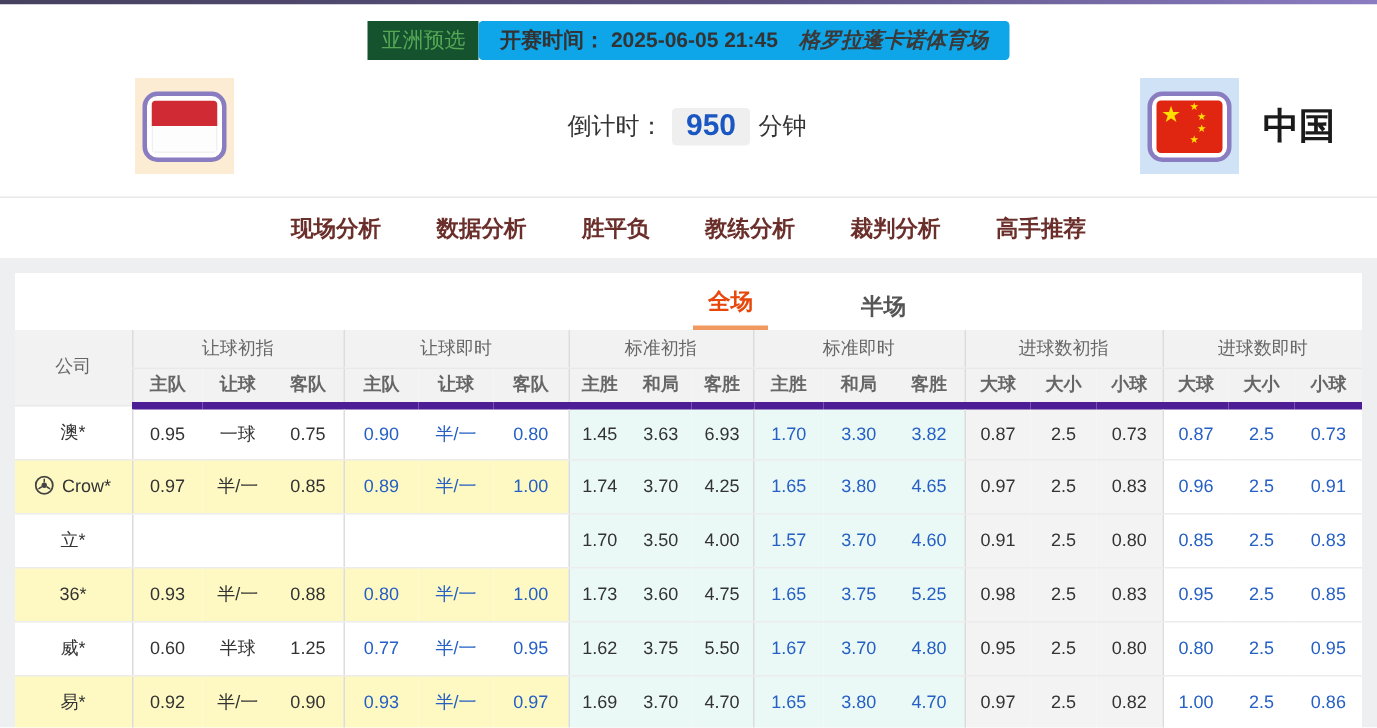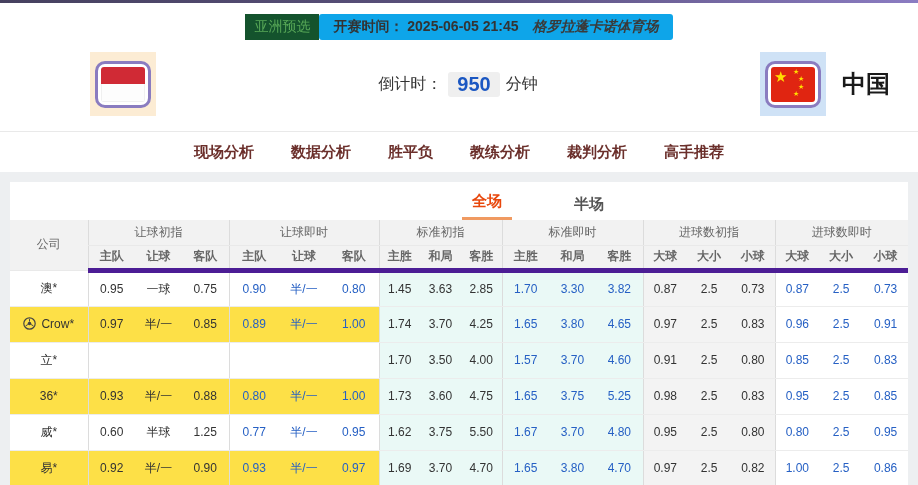--- a/index.html
+++ b/index.html
@@ -59,21 +59,21 @@
   thead th { background:#f2f2f2; color:#666; font-weight:normal; height:25px; }
   thead tr.grow th { border-bottom:1px solid #e9e9e9; }
   thead tr.srow th { border-bottom:5px solid #4c1d95;font-weight:bold; }
   th.gstart, td.gstart { border-left:1px solid #dcdcdc; }
   tbody td { height:36px; text-align:center; color:#333; border-bottom:1px solid #ececec; }
   td.company { color:#333; }
   .c-hl, .c-sl, .c-gl { color:#2660c4; }
   .c-si, .c-sl { background:#eaf9f6; }
   .c-gi { background:#f3f3f3; }
   .c-gl { background:#fff; }
-  tr.alt .rowbg { background:#fde047; }
+  tr.alt .rowbg { background:#fef9c3; }
   .ball-icon { margin-right:5px; vertical-align:-2px; }
 </style>
 </head>
 <body>
 
 <div class="topbar"></div>
 
 <div class="header">
   <div class="info-row">
     <span class="league-badge">亚洲预选</span>
@@ -185,21 +185,21 @@
           <tr>
             <td class="company rowbg">澳*</td>
             <td class="c-hi gstart rowbg">0.95</td>
             <td class="c-hi rowbg">一球</td>
             <td class="c-hi rowbg">0.75</td>
             <td class="c-hl gstart rowbg">0.90</td>
             <td class="c-hl rowbg">半/一</td>
             <td class="c-hl rowbg">0.80</td>
             <td class="c-si gstart">1.45</td>
             <td class="c-si">3.63</td>
-            <td class="c-si">2.85</td>
+            <td class="c-si">6.93</td>
             <td class="c-sl gstart">1.70</td>
             <td class="c-sl">3.30</td>
             <td class="c-sl">3.82</td>
             <td class="c-gi gstart">0.87</td>
             <td class="c-gi">2.5</td>
             <td class="c-gi">0.73</td>
             <td class="c-gl gstart">0.87</td>
             <td class="c-gl">2.5</td>
             <td class="c-gl">0.73</td>
           </tr>

